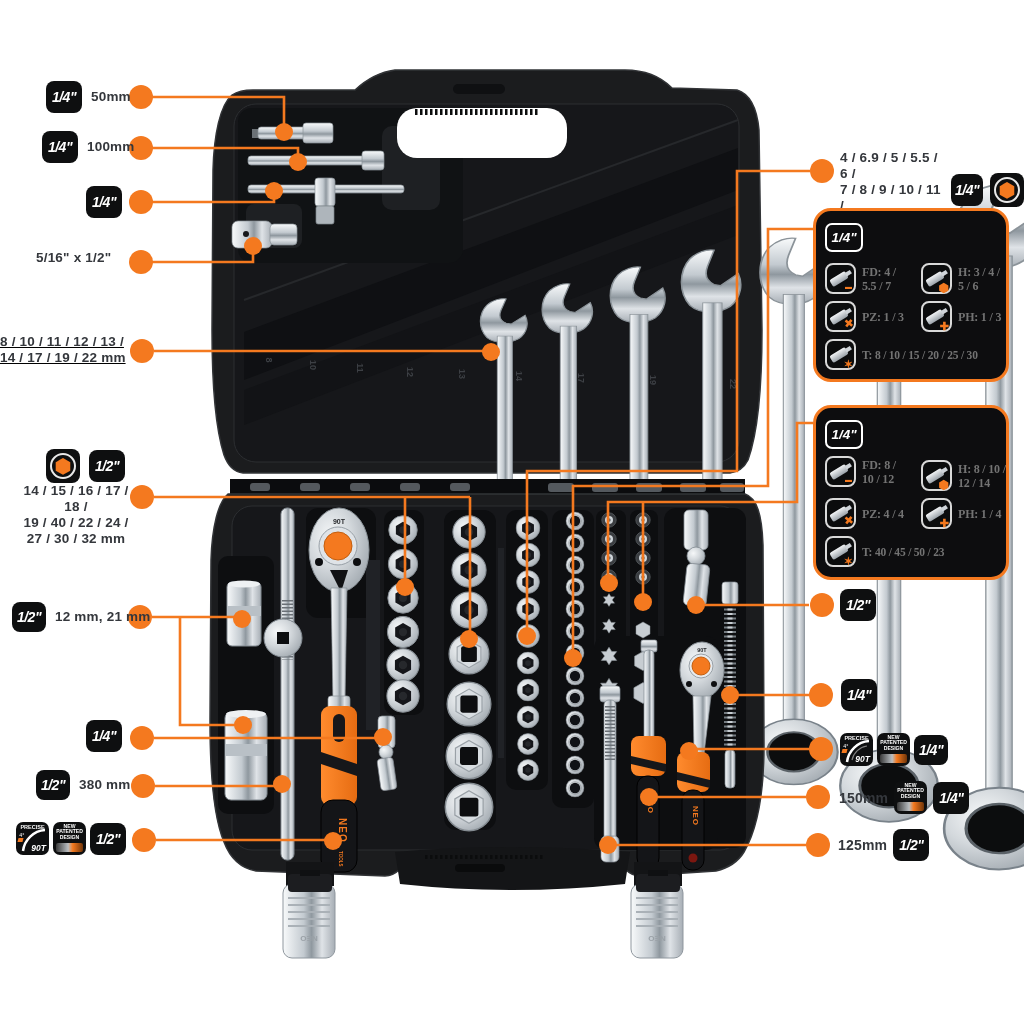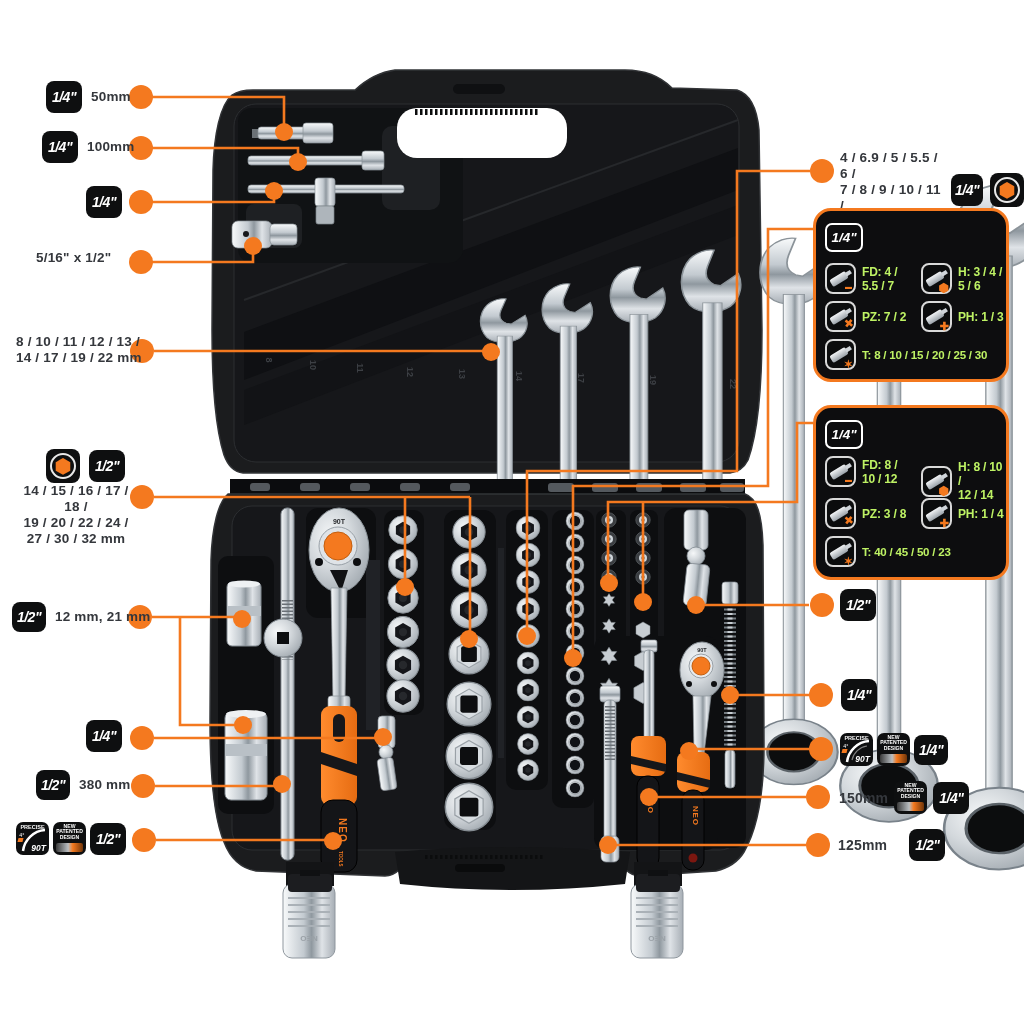--- a/index.html
+++ b/index.html
@@ -21,21 +21,21 @@
   .sock-icon .ring{position:absolute;inset:4px;border:2px solid #e9e9e9;border-radius:50%;}
   .sock-icon .hexg{position:absolute;inset:0;display:flex;align-items:center;justify-content:center;
                    color:var(--orange);font-size:20px;line-height:1;font-style:normal;}
 
   .panel{position:absolute;width:196px;background:#0d0d0f;border:3px solid var(--orange);
          border-radius:18px;box-sizing:border-box;z-index:5;}
   .drive{position:absolute;left:9px;top:12px;width:38px;height:29px;border:2px solid #fff;
          border-radius:7px;color:#fff;font-weight:bold;font-style:italic;font-size:13.5px;
          display:flex;align-items:center;justify-content:center;box-sizing:border-box;background:transparent;}
   .prow{position:absolute;display:flex;gap:6px;align-items:center;}
-  .ptext{color:#bef264;font-weight:bold;font-size:12px;line-height:14px;letter-spacing:-.2px;}
+  .ptext{color:#737373;font-weight:bold;font-size:12px;line-height:14px;letter-spacing:-.2px;font-family:Liberation Serif, serif;}
   .ptext.one{font-size:11.5px;white-space:nowrap;text-align:center;}
   .bit-icon{width:31px;height:31px;border:2px solid #d9d9d9;border-radius:8px;position:relative;
             background:#0b0c0d;box-sizing:border-box;flex:0 0 auto;}
   .bit-icon .shank{position:absolute;left:3px;top:10px;width:18px;height:8px;border-radius:2px;
             background:linear-gradient(180deg,#f2f4f6,#9aa2a9);transform:rotate(-32deg);}
   .bit-icon .shank::after{content:"";position:absolute;right:-5px;top:2px;width:6px;height:4px;background:#cfd4d9;}
   .sym{position:absolute;right:1px;bottom:-2px;color:var(--orange);font-style:normal;
        font-size:11px;font-weight:bold;line-height:1;}
   .sym.flat{font-size:7px;right:2px;bottom:2px;}
   .sym.hexs{font-size:12px;}
@@ -455,34 +455,34 @@
 <div class="callout" style="left:42px;top:131px;">
   <span class="badge b34">1/4"</span>
   <span class="ctext">100mm</span>
 </div>
 <div class="callout" style="left:86px;top:186px;">
   <span class="badge b34">1/4"</span>
 </div>
 <div class="callout" style="left:36px;top:250px;">
   <span class="ctext">5/16" x 1/2"</span>
 </div>
-<div class="callout" style="left:16px;top:334px;">
+<div class="callout" style="left:0;top:334px;text-decoration:underline;">
   <span class="ctext pre">8 / 10 / 11 / 12 / 13 /
 14 / 17 / 19 / 22 mm</span>
 </div>
 <div class="callout" style="left:46px;top:449px;">
   <span class="sock-icon">
         <span class="ring"></span>
         <span class="hexg">⬢</span>
       </span>
   <span class="badge b34">1/2"</span>
 </div>
 <div class="callout" style="left:18px;top:483px;width:116px;">
   <span class="ctext pre" style="text-align:center;width:116px;">14 / 15 / 16 / 17 / 18 /
-19 / 20 / 22 / 24 /
+19 / 40 / 22 / 24 /
 27 / 30 / 32 mm</span>
 </div>
 <div class="callout" style="left:12px;top:602px;">
   <span class="badge b32">1/2"</span>
   <span class="ctext">12 mm, 21 mm</span>
 </div>
 <div class="callout" style="left:86px;top:720px;">
   <span class="badge b34">1/4"</span>
 </div>
 <div class="callout" style="left:36px;top:770px;">
@@ -535,21 +535,21 @@
           <b class="sym hexs">⬢</b>
         </span>
     <span class="ptext pre">H: 3 / 4 /
 5 / 6</span>
   </div>
   <div class="prow" style="left:9px;top:90px;">
     <span class="bit-icon">
           <i class="shank"></i>
           <b class="sym pz">✚</b>
         </span>
-    <span class="ptext">PZ: 7 / 2</span>
+    <span class="ptext">PZ: 1 / 3</span>
   </div>
   <div class="prow" style="left:105px;top:90px;">
     <span class="bit-icon">
           <i class="shank"></i>
           <b class="sym">✚</b>
         </span>
     <span class="ptext">PH: 1 / 3</span>
   </div>
   <div class="prow" style="left:9px;top:128px;">
     <span class="bit-icon">
@@ -576,21 +576,21 @@
           <b class="sym hexs">⬢</b>
         </span>
     <span class="ptext pre">H: 8 / 10 /
 12 / 14</span>
   </div>
   <div class="prow" style="left:9px;top:90px;">
     <span class="bit-icon">
           <i class="shank"></i>
           <b class="sym pz">✚</b>
         </span>
-    <span class="ptext">PZ: 3 / 8</span>
+    <span class="ptext">PZ: 4 / 4</span>
   </div>
   <div class="prow" style="left:105px;top:90px;">
     <span class="bit-icon">
           <i class="shank"></i>
           <b class="sym">✚</b>
         </span>
     <span class="ptext">PH: 1 / 4</span>
   </div>
   <div class="prow" style="left:9px;top:128px;">
     <span class="bit-icon">
@@ -628,18 +628,18 @@
 <div class="callout" style="left:839px;top:781px;gap:6px;">
   <span class="ctext" style="font-size:14px;">150mm</span>
   <span class="mini newb">
     <span class="n-txt pre">NEW
 PATENTED
 DESIGN</span>
     <span class="n-img"></span>
   </span>
   <span class="badge b34">1/4"</span>
 </div>
-<div class="callout" style="left:838px;top:829px;gap:22px;">
+<div class="callout" style="left:838px;top:829px;gap:6px;">
   <span class="ctext" style="font-size:14px;">125mm</span>
   <span class="badge b34">1/2"</span>
 </div>
 
 </div>
 
 </body></html>

